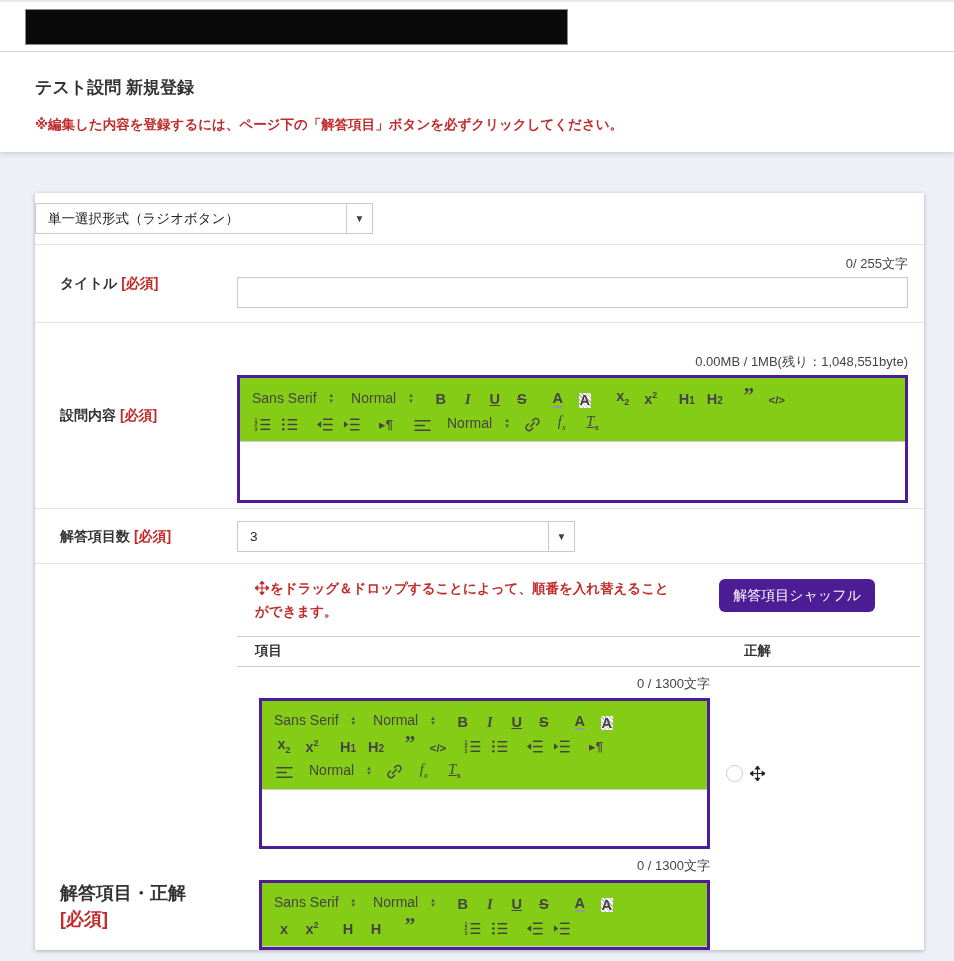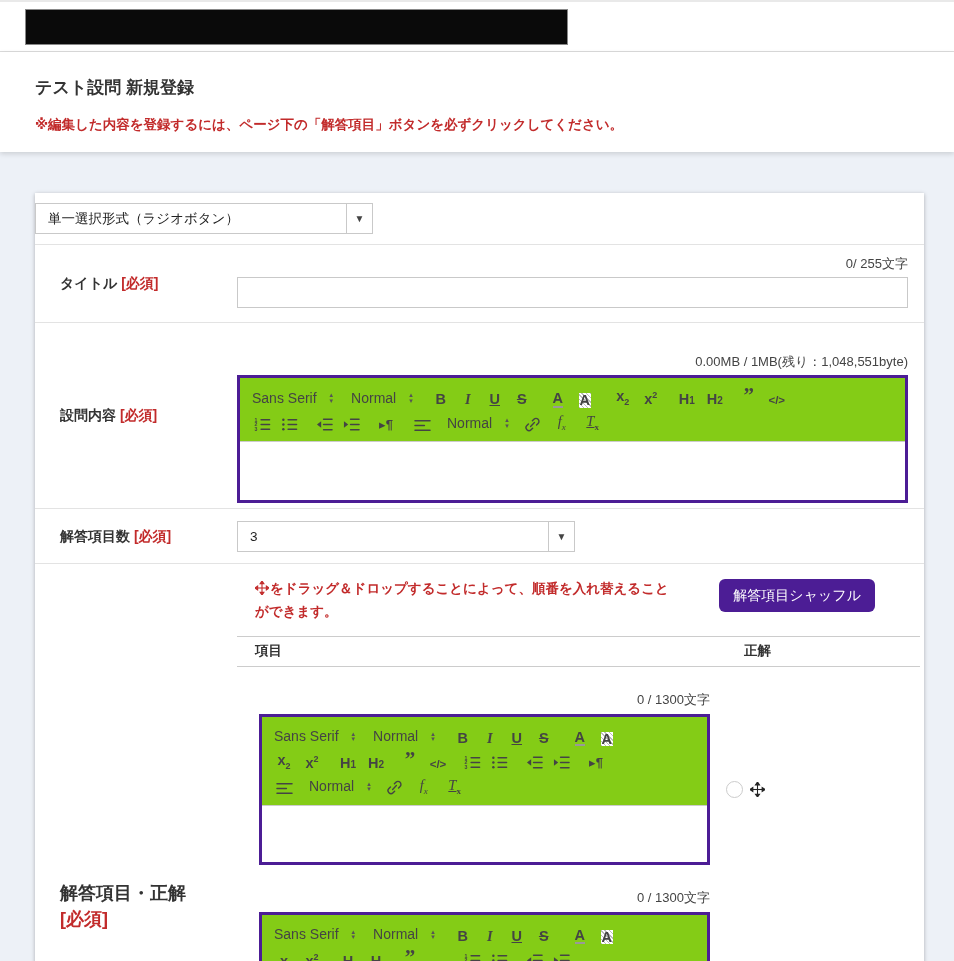--- a/index.html
+++ b/index.html
@@ -98,21 +98,21 @@
     line-height:1.55; }
   .move-ic { display:inline-block; vertical-align:-2px; margin-right:1px; }
   .shuffle-btn { background:#4c1d95; color:#fff; font-size:14px; border:none;
     padding:7px 14px; height:33px; border-radius:6px; cursor:pointer; white-space:nowrap; }
   .ans-table-head { margin-top:13px; border-top:1px solid #ccc; border-bottom:1px solid #ccc;
     height:31px; display:flex; align-items:center; font-size:13.5px; font-weight:bold;
     color:#333; }
   .col-item { margin-left:18px; }
   .col-correct { margin-left:462px; }
   .item-counter { width:473px; text-align:right; font-size:13px; color:#444;
-    margin-top:24px; margin-bottom:5px; }
+    margin-top:8px; margin-bottom:5px; }
   .item-row { display:flex; align-items:center; }
   .item-editor-wrap { margin-left:22px; }
   .correct-cell { display:flex; align-items:center; gap:7px; margin-left:16px; }
   .radio { width:17px; height:17px; border-radius:50%; border:1px solid #ccc;
     background:#fff; display:inline-block; cursor:pointer; }
   .drag-handle { cursor:move; display:flex; }
 </style>
 </head>
 <body>
 

